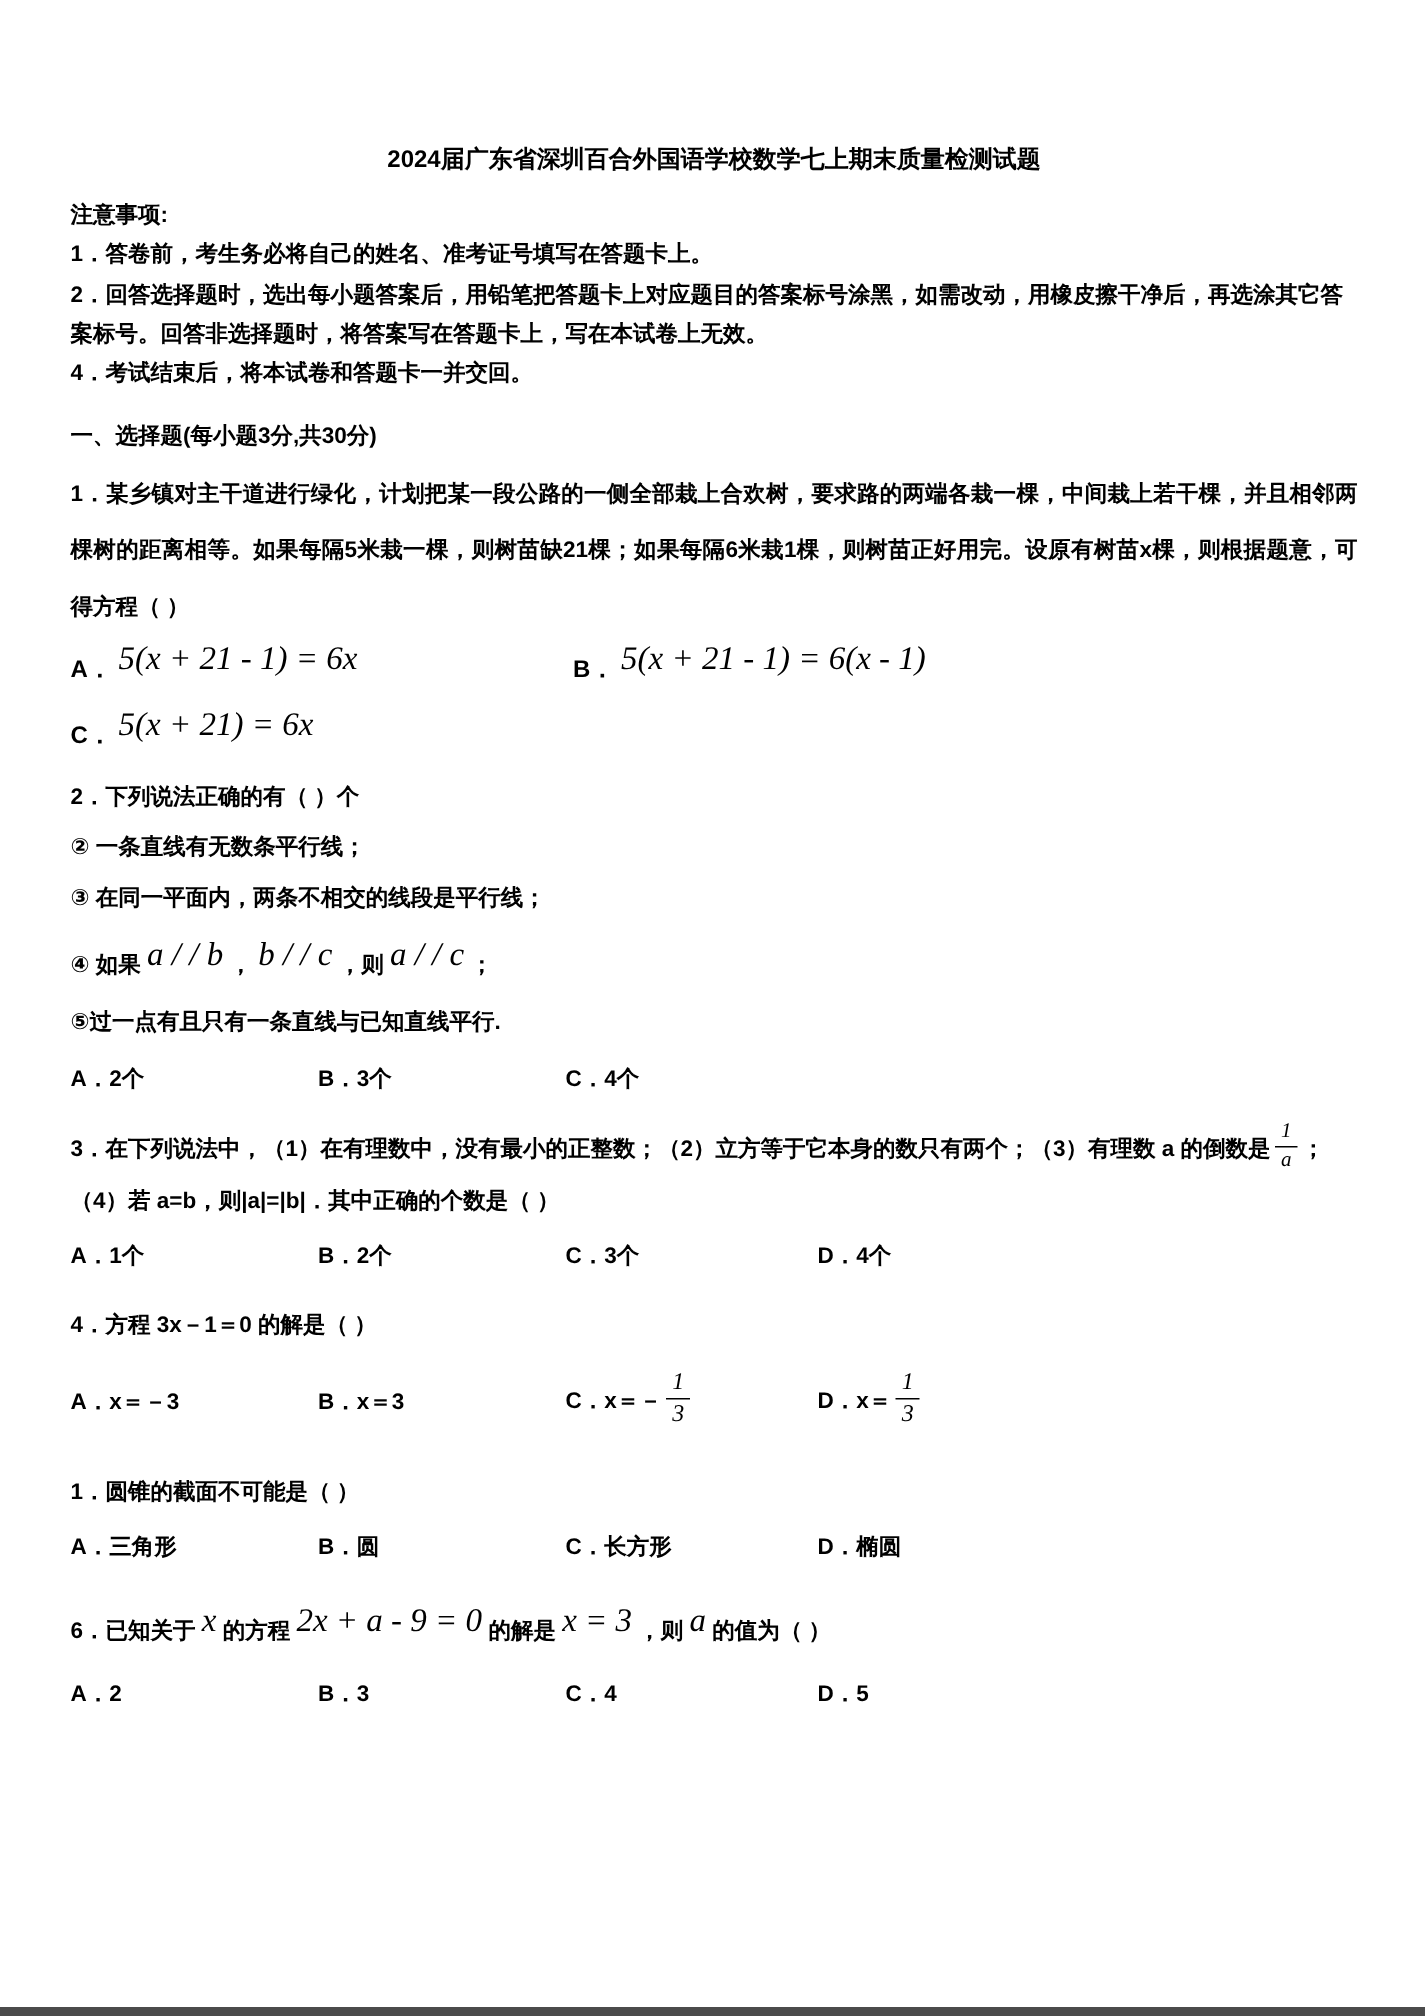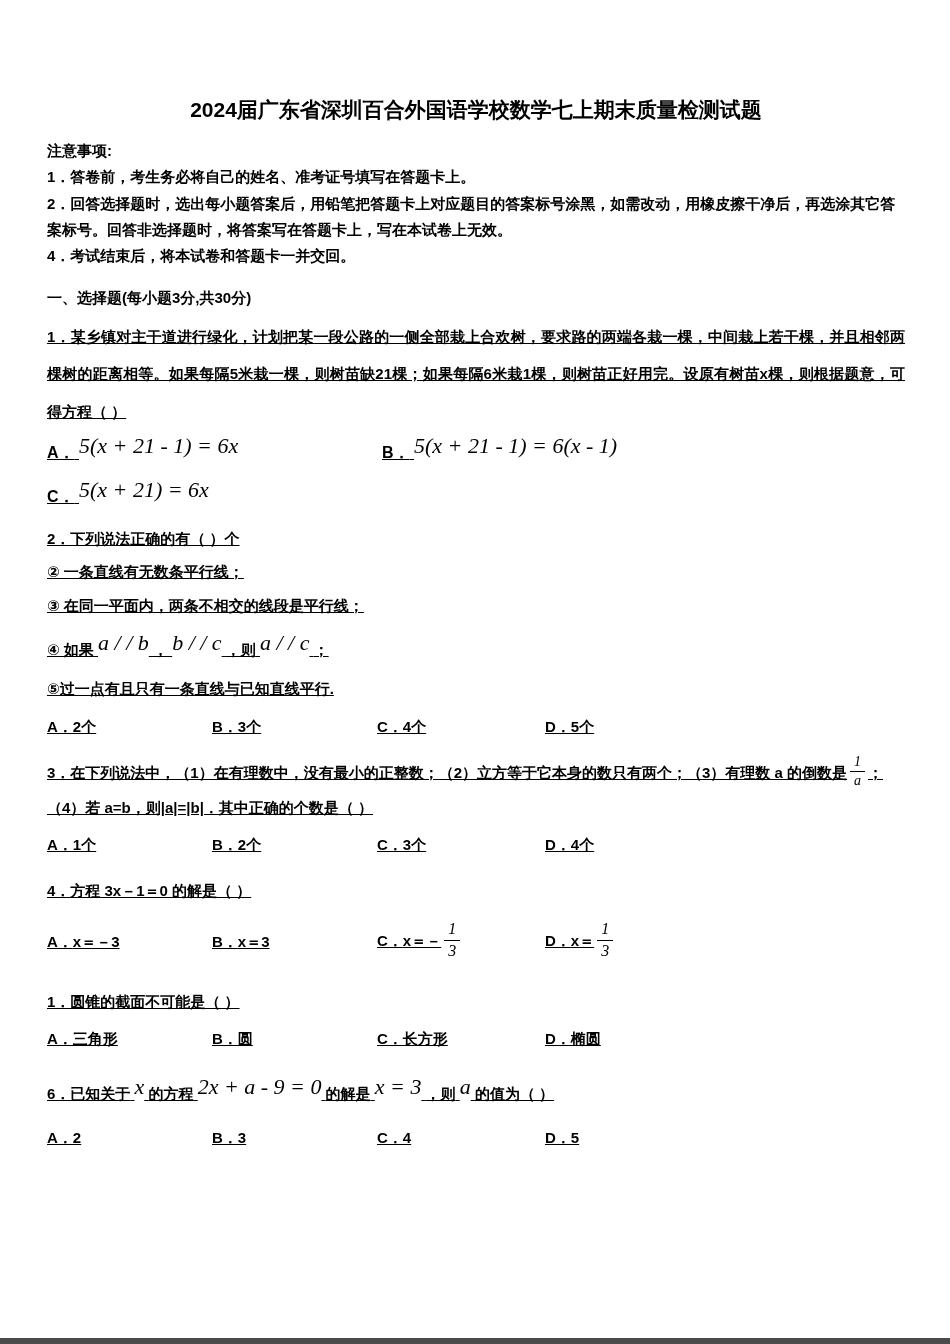--- a/index.html
+++ b/index.html
@@ -8,28 +8,28 @@
   .page {
     position:relative;
     width:950px; height:1344px;
     margin:0 auto;
     background:#ffffff;
     padding:96px 45px 0 47px;
     overflow:hidden;
   }
   .title {
     text-align:center;
-    font-size:21px;
+    font-size:16px;
     font-weight:700;
     margin-bottom:14px;
   }
   .body-text { font-size:15px; font-weight:600; line-height:1.75; }
   .notice { margin-bottom:4px; }
   .section-title { margin:16px 0 6px; font-weight:700; }
-  .question { margin-bottom:14px;text-decoration:underline; }
+  .question { margin-bottom:14px; }
   .stem { line-height:2.2; }
   .q1-stem { line-height:2.5; text-align:justify; }
   .sub-item { line-height:2.25; }
   .opts-2col {
     display:grid;
     grid-template-columns:335px 1fr;
     row-gap:18px;
     margin:8px 0 6px;
     align-items:center;
   }
@@ -117,21 +117,20 @@
       <span class="math raised">b / / c</span>
       <span>，则</span>
       <span class="math raised">a / / c</span>
       <span>；</span>
     </div>
     <div class="sub-item body-text">⑤过一点有且只有一条直线与已知直线平行.</div>
     <div class="opts-4col body-text">
       <div class="opt">A．2个</div>
       <div class="opt">B．3个</div>
       <div class="opt">C．4个</div>
-      <div class="opt">D．5个</div>
     </div>
   </div>
 
   <div class="question">
     <div class="stem body-text">
       <span>3．在下列说法中，（1）在有理数中，没有最小的正整数；（2）立方等于它本身的数只有两个；（3）有理数 a 的倒数是</span><span class="frac"><span class="fnum">1</span><span class="fden">a</span></span><span>；（4）若 a=b，则|a|=|b|．其中正确的个数是（ ）</span>
     </div>
     <div class="opts-4col body-text">
       <div class="opt">A．1个</div>
       <div class="opt">B．2个</div>

